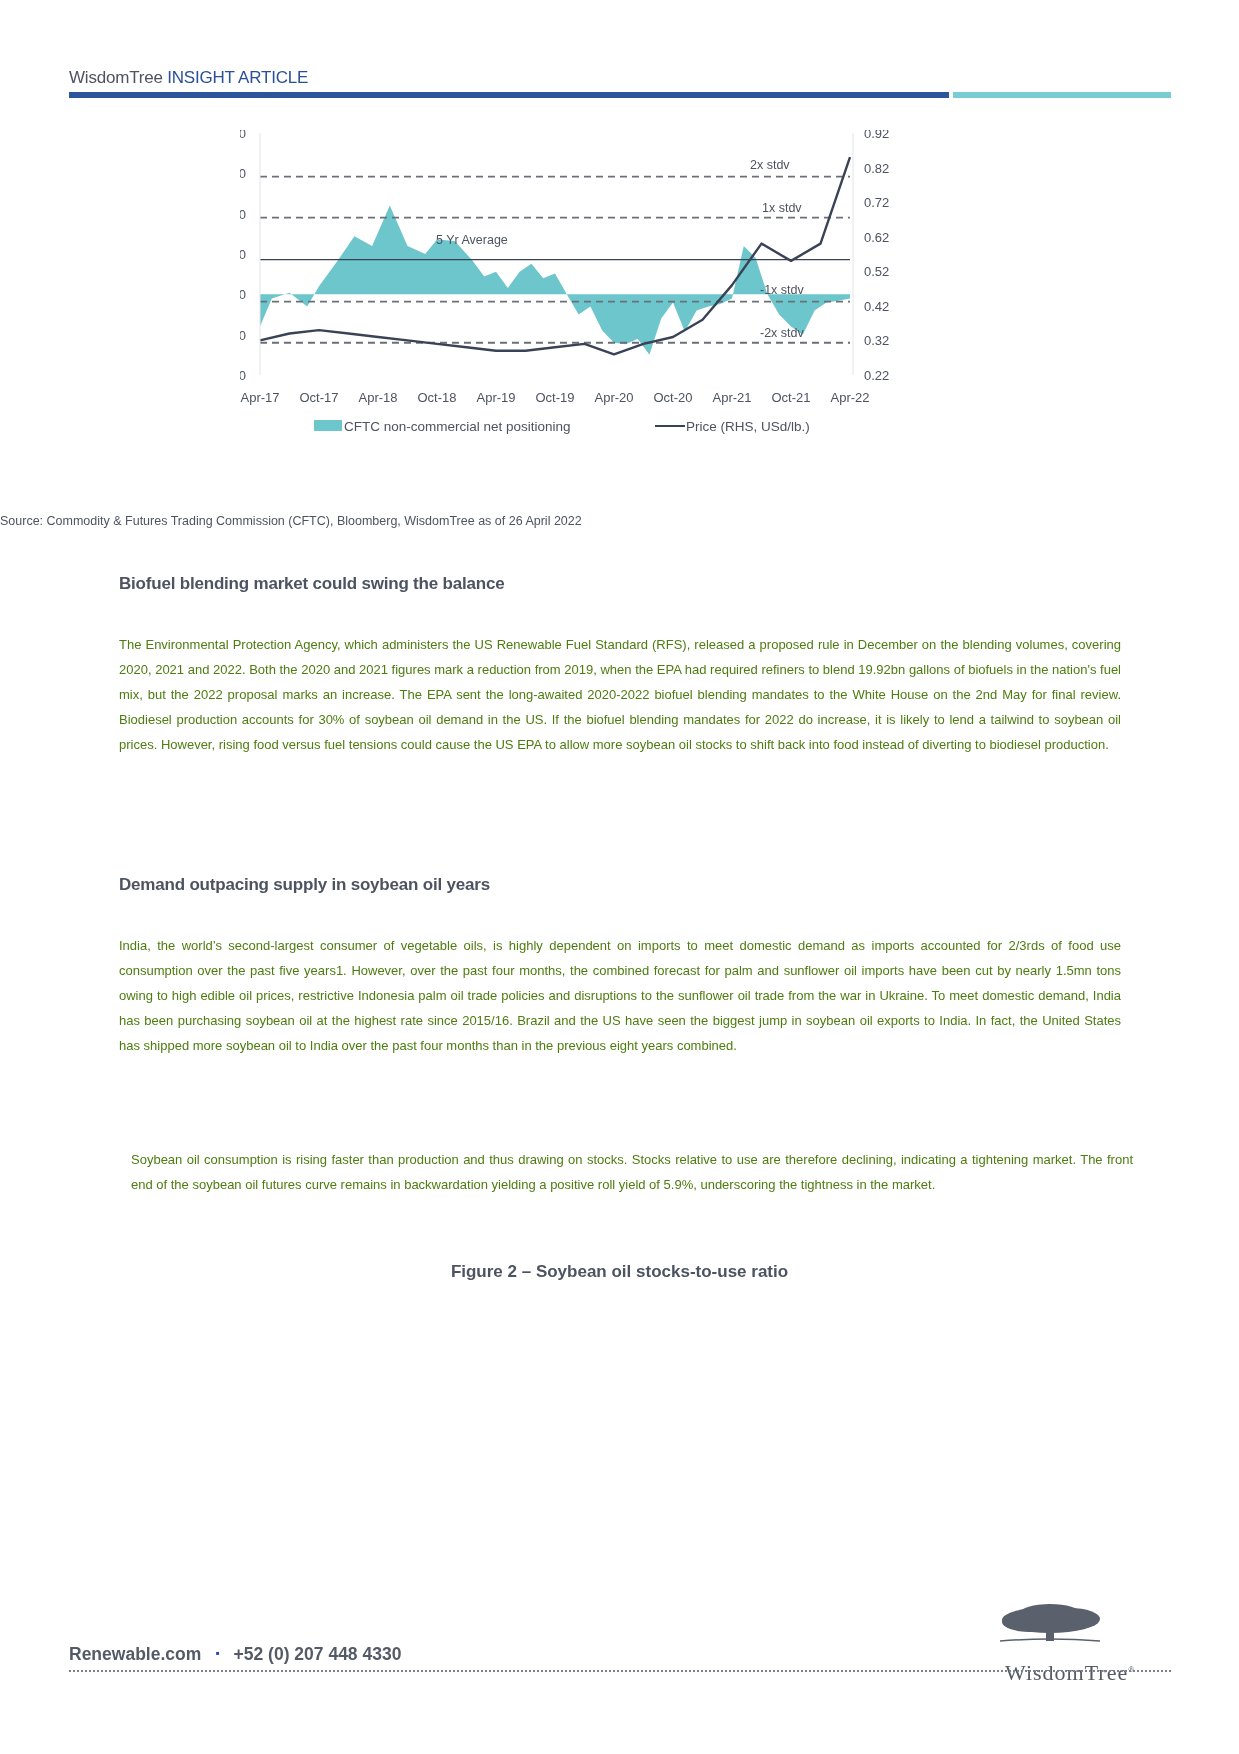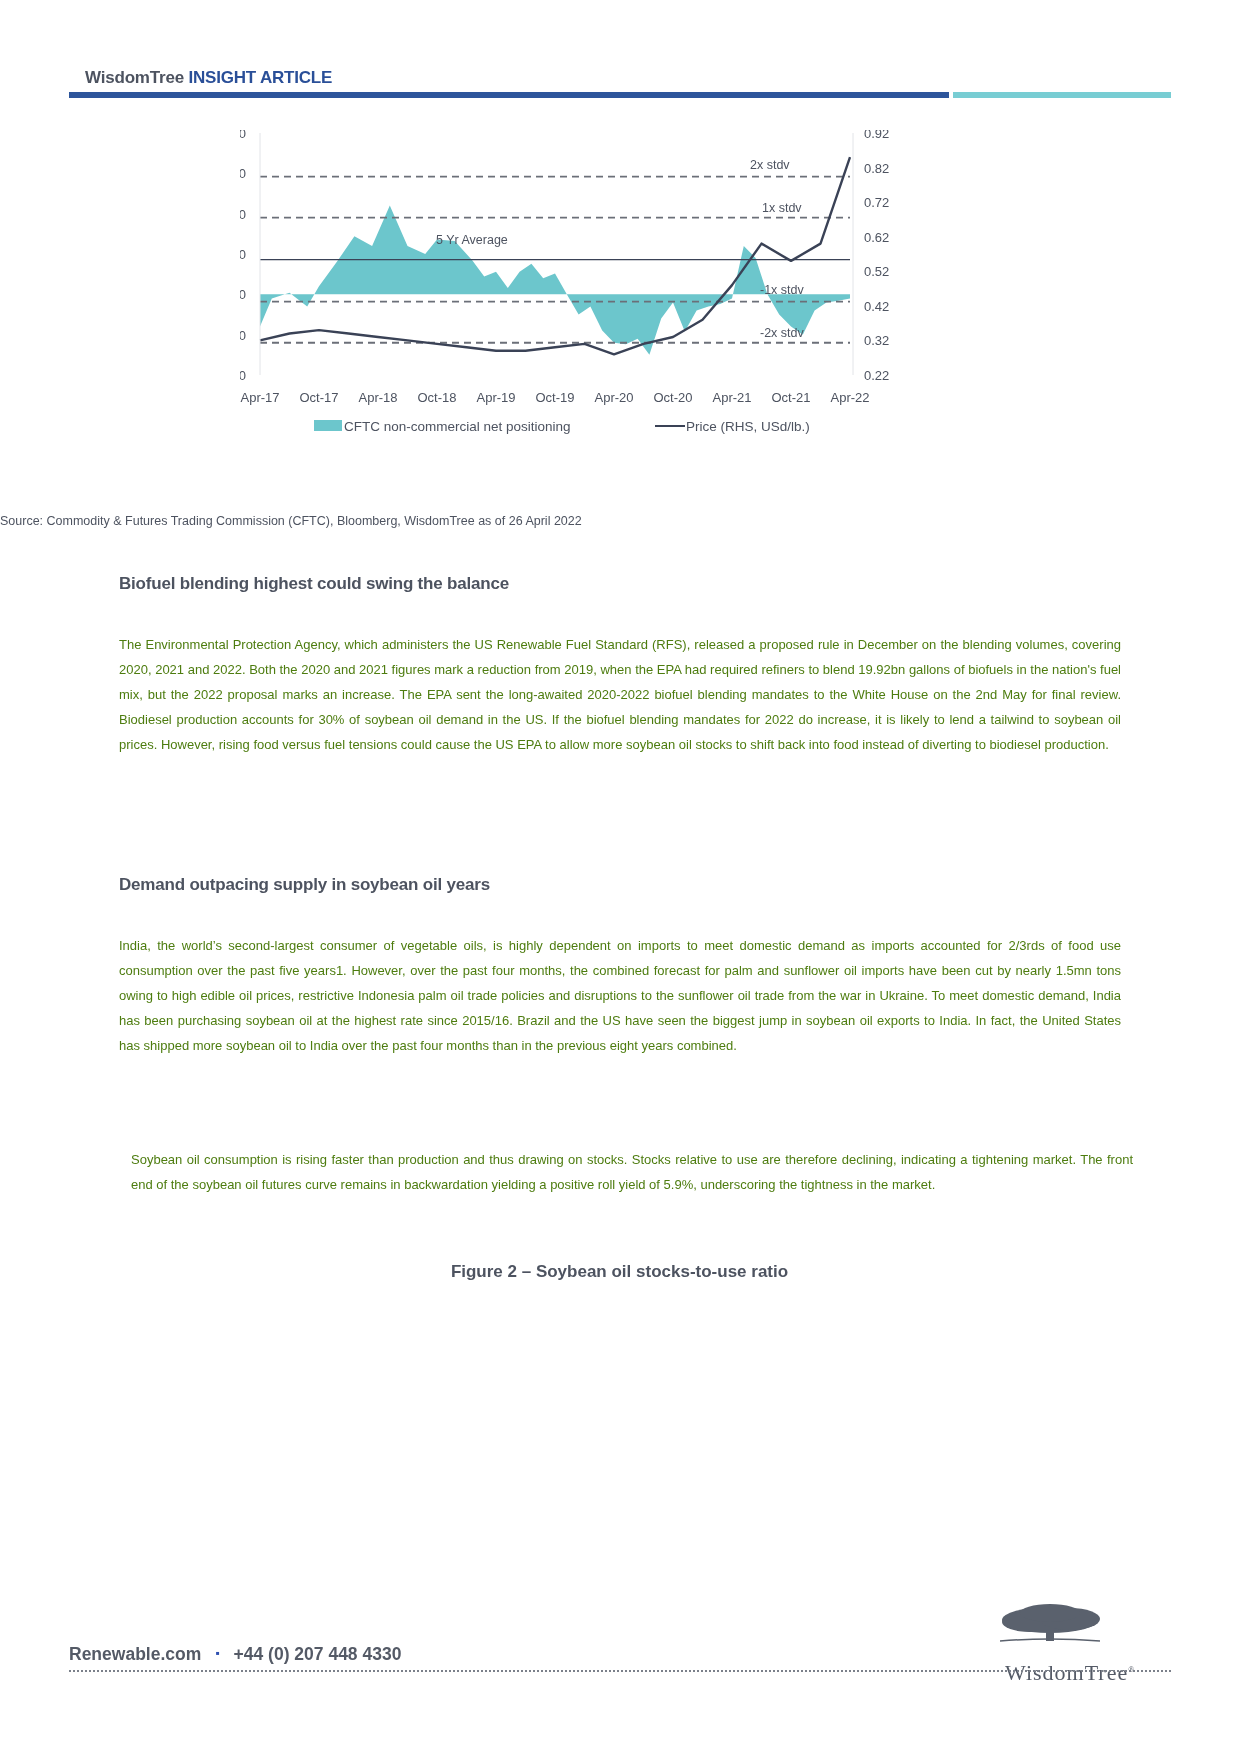--- a/index.html
+++ b/index.html
@@ -1,17 +1,17 @@
 <!DOCTYPE html>
 <html><head>
 <meta charset="utf-8">
 <style>
   html, body { margin:0; padding:0; background:#ffffff; }
   body { width:1239px; height:1754px; position:relative; font-family:"Liberation Sans", sans-serif; color:#3c4350; overflow:hidden; }
-  .header-title { position:absolute; left:69px; top:68px; font-size:17px; font-weight:bold; letter-spacing:-0.2px;margin-left:16px; }
+  .header-title { position:absolute; left:69px; top:68px; font-size:17px; font-weight:normal; letter-spacing:-0.2px; }
   .header-title .brand { color:#4d5360; }
   .header-title .article { color:#2a4f98; }
   .header-bar-blue { position:absolute; left:69px; top:92px; width:880px; height:6px; background:#2d559b; }
   .header-bar-teal { position:absolute; left:953px; top:92px; width:218px; height:6px; background:#78cdd3; }
   #chart { position:absolute; left:240px; top:130px; }
   .chart-source { position:absolute; left:0; width:1239px; top:514px; text-align:left; font-size:12.5px; color:#4d5360; }
   .h2 { position:absolute; left:119px; font-size:17px; font-weight:bold; color:#4d5360; letter-spacing:-0.2px; }
   .para { position:absolute; left:119px; width:1002px; font-size:13px; line-height:25.1px; color:#4d7c0f; text-align:justify; }
   .fig-title { position:absolute; left:0; width:1239px; text-align:center; top:1262px; font-size:17px; font-weight:bold; color:#4d5360; }
   .footer-left { position:absolute; left:69px; top:1644px; font-size:17.5px; font-weight:bold; color:#545a66; }
@@ -85,31 +85,31 @@
   <g id="legend-layer">
       <rect x="74" y="290" width="28" height="11" fill="#6cc6cc"></rect>
       <text x="104" y="301" font-size="13.5" fill="#4d5360" font-family="Liberation Sans, sans-serif">CFTC non-commercial net positioning</text>
       <line x1="415" x2="445" y1="296" y2="296" stroke="#3a4256" stroke-width="2"></line>
       <text x="446" y="301" font-size="13.5" fill="#4d5360" font-family="Liberation Sans, sans-serif">Price (RHS, USd/lb.)</text>
     </g>
 </svg>
 
 <div class="chart-source">Source: Commodity &amp; Futures Trading Commission (CFTC), Bloomberg, WisdomTree as of 26 April 2022</div>
 
-<div class="h2" style="top:574px;">Biofuel blending highest could swing the balance</div>
+<div class="h2" style="top:574px;">Biofuel blending market could swing the balance</div>
 <div class="para" style="top:632px;"> The Environmental Protection Agency, which administers the US Renewable Fuel Standard (RFS), released a proposed rule in December on the blending volumes, covering 2020, 2021 and 2022. Both the 2020 and 2021 figures mark a reduction from 2019, when the EPA had required refiners to blend 19.92bn gallons of biofuels in the nation's fuel mix, but the 2022 proposal marks an increase. The EPA sent the long-awaited 2020-2022 biofuel blending mandates to the White House on the 2nd May for final review. Biodiesel production accounts for 30% of soybean oil demand in the US. If the biofuel blending mandates for 2022 do increase, it is likely to lend a tailwind to soybean oil prices. However, rising food versus fuel tensions could cause the US EPA to allow more soybean oil stocks to shift back into food instead of diverting to biodiesel production.</div>
 
 <div class="h2" style="top:875px;">Demand outpacing supply in soybean oil years</div>
 <div class="para" style="top:933px;"> India, the world’s second-largest consumer of vegetable oils, is highly dependent on imports to meet domestic demand as imports accounted for 2/3rds of food use consumption over the past five years1. However, over the past four months, the combined forecast for palm and sunflower oil imports have been cut by nearly 1.5mn tons owing to high edible oil prices, restrictive Indonesia palm oil trade policies and disruptions to the sunflower oil trade from the war in Ukraine. To meet domestic demand, India has been purchasing soybean oil at the highest rate since 2015/16. Brazil and the US have seen the biggest jump in soybean oil exports to India. In fact, the United States has shipped more soybean oil to India over the past four months than in the previous eight years combined.</div>
 <div class="para" style="top:1147px;margin-left:12px;">Soybean oil consumption is rising faster than production and thus drawing on stocks. Stocks relative to use are therefore declining, indicating a tightening market. The front end of the soybean oil futures curve remains in backwardation yielding a positive roll yield of 5.9%, underscoring the tightness in the market.</div>
 
 <div class="fig-title">Figure 2 – Soybean oil stocks-to-use ratio</div>
 
 <div class="footer-left">
-  <span>Renewable.com</span><span class="sep">▪</span><span>+44 (0) 207 448 4330</span>
+  <span>Renewable.com</span><span class="sep">▪</span><span>+52 (0) 207 448 4330</span>
 </div>
 
 <svg class="logo" viewBox="0 0 180 70" xmlns="http://www.w3.org/2000/svg">
   <ellipse cx="55" cy="25" rx="48" ry="13" fill="#5a616d"></ellipse>
   <ellipse cx="35" cy="27" rx="28" ry="10" fill="#5a616d"></ellipse>
   <ellipse cx="75" cy="24" rx="30" ry="11" fill="#5a616d"></ellipse>
   <ellipse cx="55" cy="18" rx="30" ry="9" fill="#5a616d"></ellipse>
   <rect x="51" y="32" width="8" height="14" fill="#5a616d"></rect>
   <path d="M5 46 Q55 42 105 46" stroke="#5a616d" stroke-width="1.5" fill="none"></path>
 </svg>

